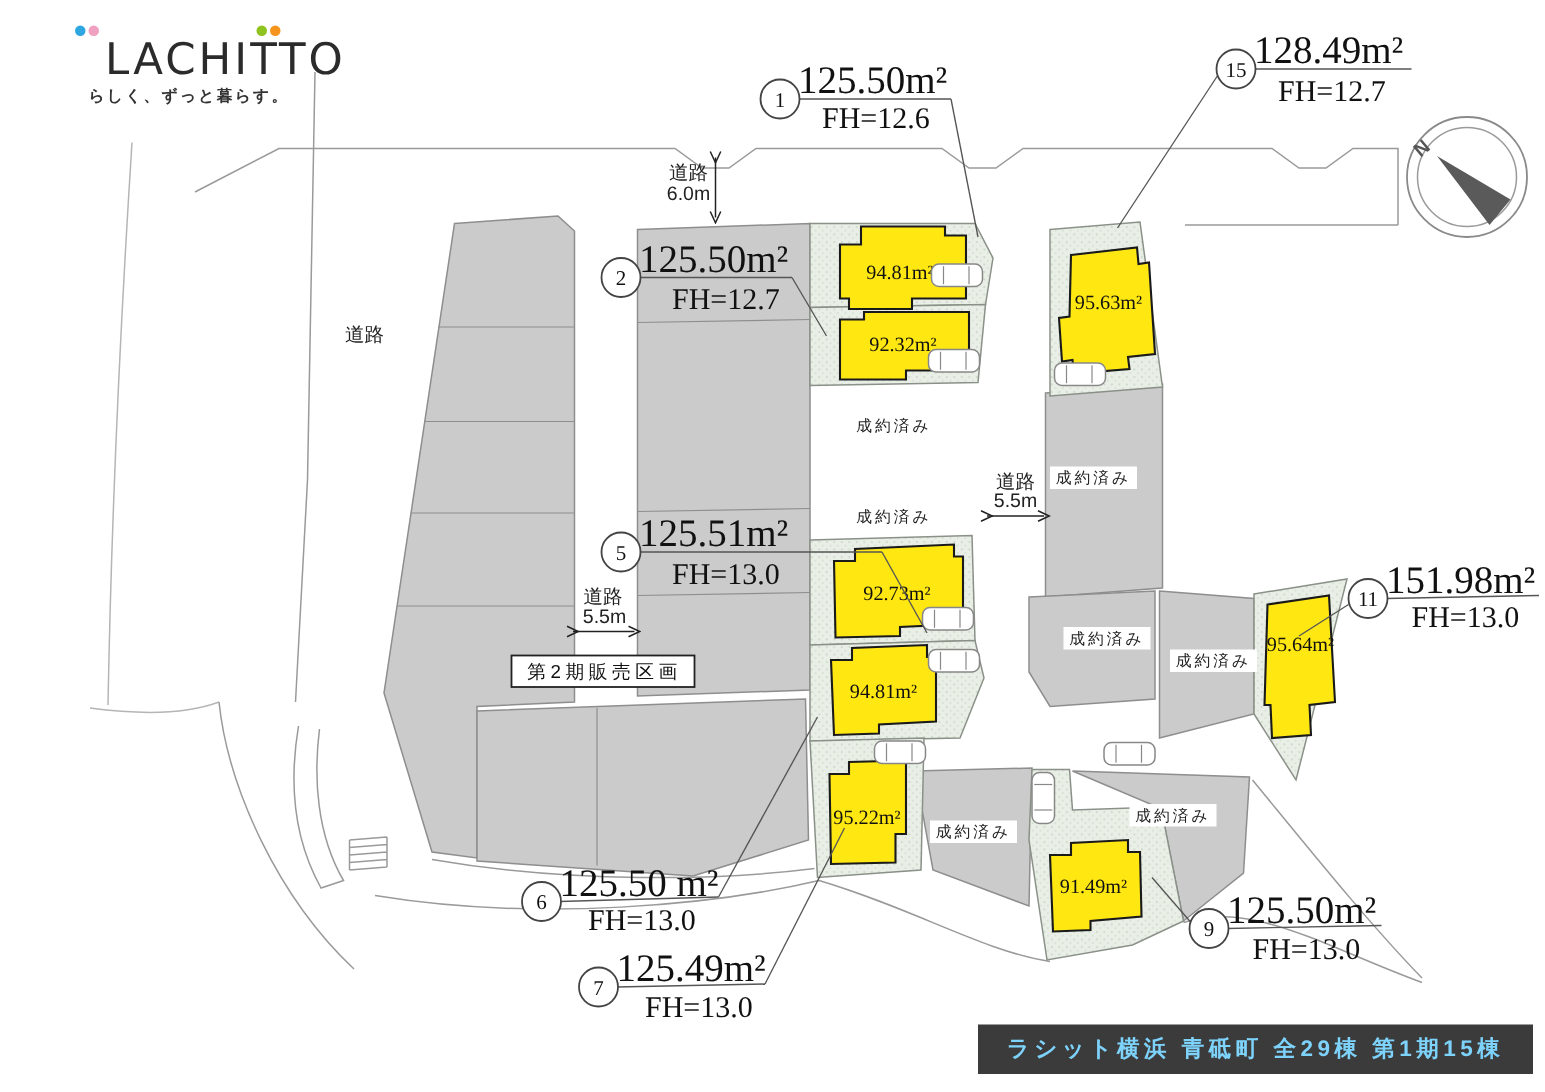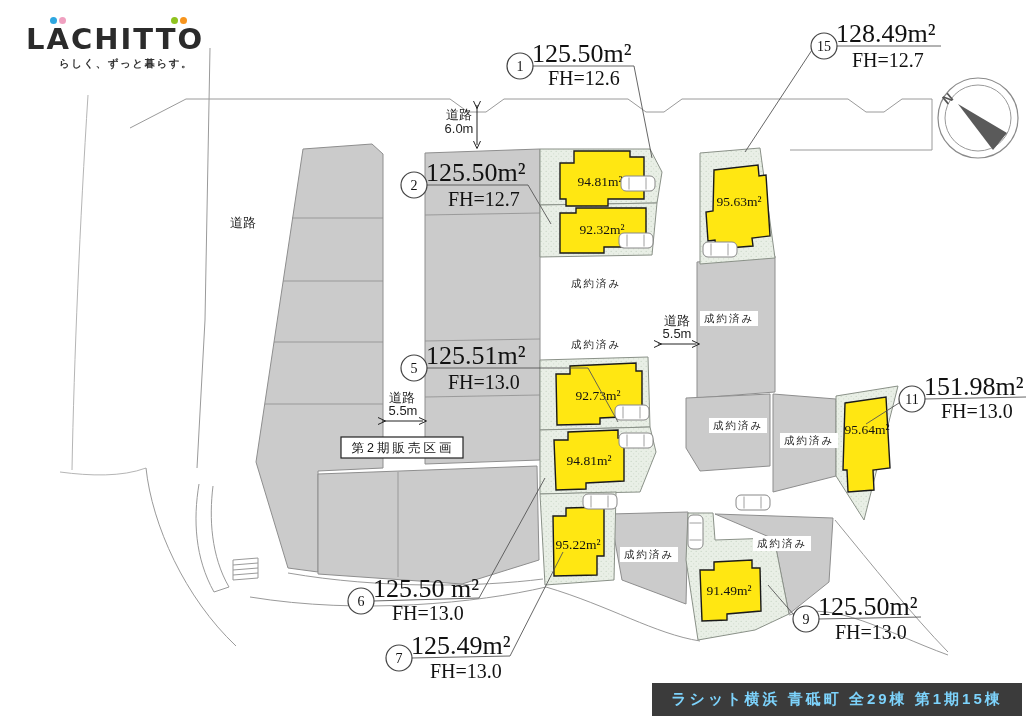--- a/index.html
+++ b/index.html
@@ -1,22 +1,22 @@
 <!DOCTYPE html>
 <html><head>
 <meta charset="utf-8">
 <style>
   html,body{margin:0;padding:0;background:#fff;}
   .stage{position:relative;width:1030px;height:728px;background:#fff;overflow:hidden;
          font-family:"Liberation Sans", sans-serif;}
   .plan-svg{position:absolute;left:0;top:0;}
   
   .logo{position:absolute;left:26px;top:14px;width:190px;}
-  .logo-text{position:relative;font-family:"DejaVu Sans", sans-serif;font-weight:bold;
-             font-size:29px;letter-spacing:2px;color:#2b2b2b;line-height:1.15;padding-top:9px;}
+  .logo-text{position:relative;font-family:"DejaVu Sans", sans-serif;font-weight:normal;
+             font-size:29px;letter-spacing:2px;color:#2b2b2b;line-height:1.15;padding-top:9px;margin-left:44px;}
   .dot{position:absolute;width:7px;height:7px;border-radius:50%;top:3px;}
   .tagline{font-size:10.5px;font-weight:bold;color:#333;letter-spacing:1.5px;margin:1px 0 0 33px;}
   
   .footer{position:absolute;left:652px;top:683px;width:370px;height:33px;background:#3b3b3b;
           color:#7dd3fc;display:flex;align-items:center;justify-content:center;
           font-size:15px;font-weight:bold;letter-spacing:3px;white-space:nowrap;}
   
   text{user-select:none;}
   .lot-sold{fill:#cbcbcb;stroke:#8e8e8e;stroke-width:1;}
   .lot-sale{stroke:#8a9188;stroke-width:1;}

